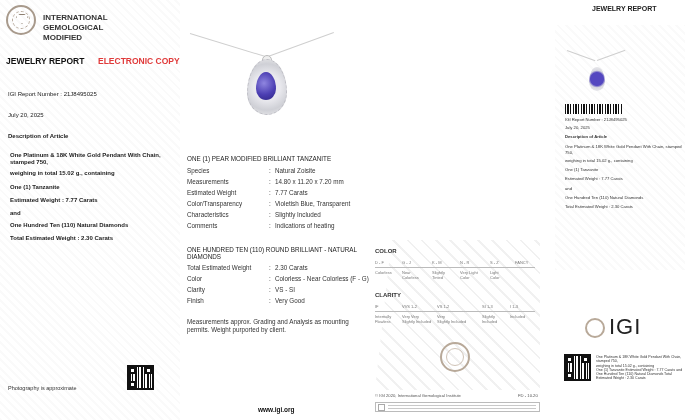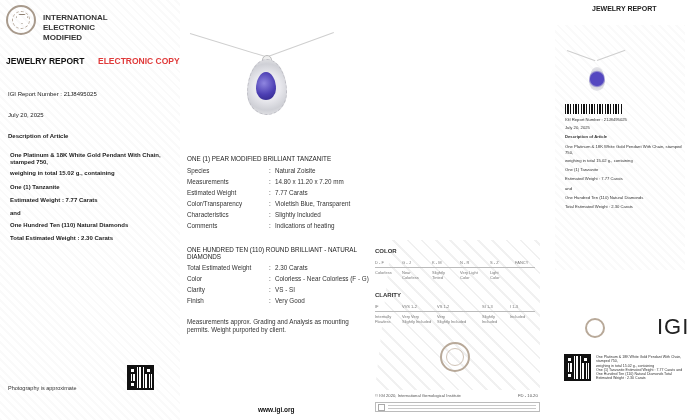--- a/index.html
+++ b/index.html
@@ -57,34 +57,34 @@
            background:repeating-linear-gradient(45deg,transparent 0 8px,#b0b0b0 8px 10px); clip-path:polygon(10% 0,100% 0,100% 100%,0 100%); }
 
   
   .rp-title { left:592px; top:5px; font-size:7px; font-weight:bold; color:#222; }
   .rp-box { left:555px; top:25px; width:130px; height:245px; }
   .barcode { left:565px; top:104px; width:57px; height:10px;
              background:repeating-linear-gradient(90deg,#111 0 1px,#fff 1px 2px,#111 2px 4px,#fff 4px 5px,#111 5px 6px,#fff 6px 8px); }
   .rt { font-size:4.2px; color:#333; white-space:nowrap; }
   .rt.b { font-weight:bold; }
   .igi-mark { left:585px; top:318px; width:20px; height:20px; border-radius:50%; border:2px solid #b8a999; box-sizing:border-box; }
-  .igi-text { left:609px; top:314px; font-size:22px; color:#222; letter-spacing:1px; font-family:"Liberation Sans", sans-serif;margin-left:48px; }
+  .igi-text { left:609px; top:314px; font-size:22px; color:#222; letter-spacing:1px; font-family:"Liberation Sans", sans-serif; }
   .mini { font-size:3.6px; color:#333; line-height:4.3px; }
 </style>
 </head>
 <body>
 
 <div id="left" class="abs wm"></div>
 <div class="abs logo-seal">
     <div class="in"></div>
     <div class="gem"></div>
   </div>
 <div class="abs logo-text">
   <div>INTERNATIONAL</div>
-  <div>ELECTRONIC</div>
+  <div>GEMOLOGICAL</div>
   <div>MODIFIED</div>
 </div>
 <div class="abs jr-title">JEWELRY REPORT</div>
 <div class="abs ecopy">ELECTRONIC COPY</div>
 
 <div class="abs lt" style="left:8px;top:91px;">IGI Report Number : 21J8495025</div>
 <div class="abs lt" style="left:8px;top:112px;">July 20, 2025</div>
 <div class="abs lt b" style="left:8px;top:133px;">Description of Article</div>
 <div class="abs lt b" style="left:10px;top:152px;">One Platinum &amp; 18K White Gold Pendant With Chain,</div>
 <div class="abs lt b" style="left:10px;top:159px;">stamped 750,</div>

